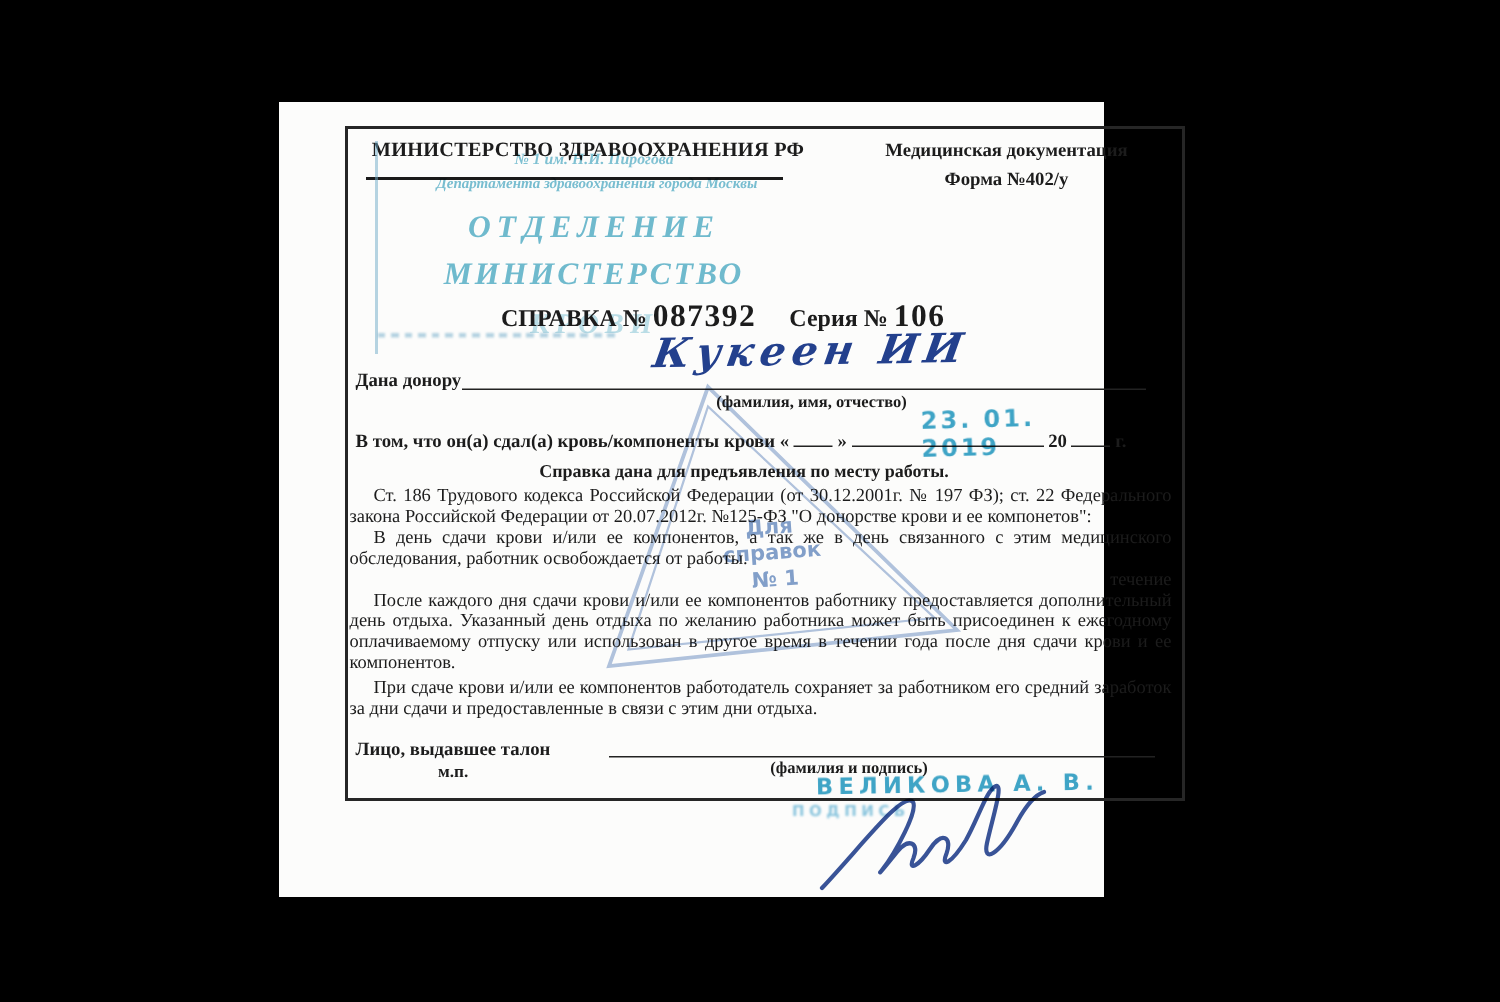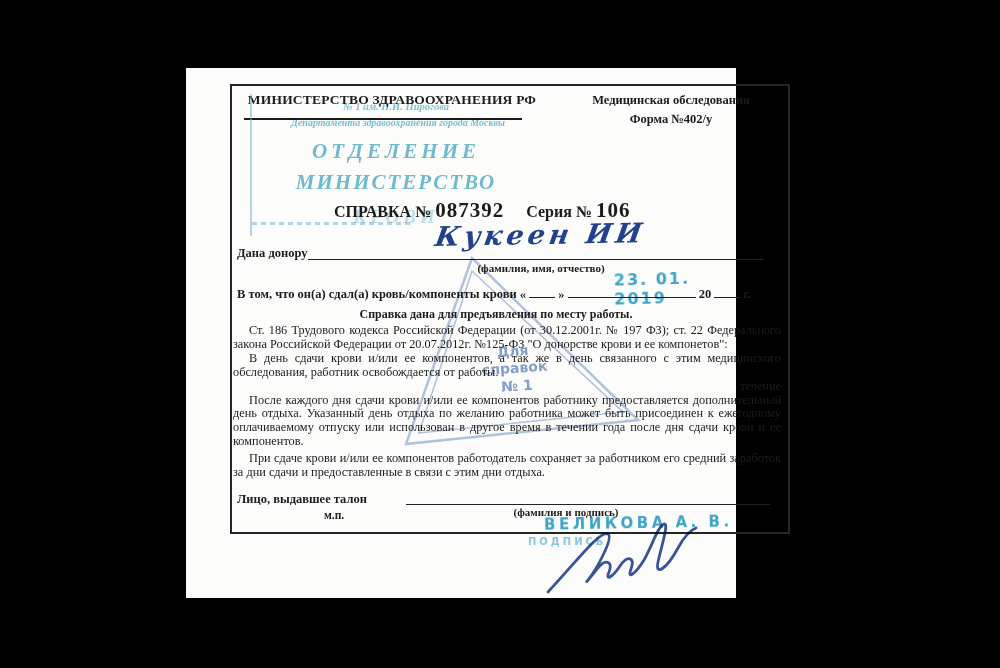--- a/index.html
+++ b/index.html
@@ -61,21 +61,21 @@
             line-height:13.9px;text-align:justify;z-index:2;}
   .para{text-indent:16px;}
   .hangline{text-align:right;}
   .para.last{margin-top:3px;}
   
   .issuer-label{left:51px;top:424px;font-weight:bold;font-size:12.5px;z-index:2;}
   .issuer-line{left:220px;top:423px;width:364px;height:13px;
                border-bottom:1.5px solid #222;z-index:2;}
   .issuer-caption{left:288px;top:438px;width:184px;text-align:center;font-size:11px;
                   font-weight:bold;z-index:2;}
-  .mp{left:106px;top:441px;font-weight:bold;font-size:11.5px;z-index:2;margin-left:32px;}
+  .mp{left:106px;top:441px;font-weight:bold;font-size:11.5px;z-index:2;}
   .sig-stamp-name{left:358px;top:446px;font-family:"DejaVu Sans",sans-serif;
                   font-weight:bold;font-size:15px;letter-spacing:3.5px;
                   color:var(--date-teal,#3fa6c9);transform:rotate(-1deg);
                   filter:blur(.3px);mix-blend-mode:multiply;z-index:6;}
   .sig-stamp-podpis{left:342px;top:468px;font-family:"DejaVu Sans",sans-serif;
                     font-weight:bold;font-size:10px;letter-spacing:3px;color:#8ec9e2;
                     filter:blur(.6px);mix-blend-mode:multiply;z-index:6;}
   .sig-ink{left:352px;top:450px;width:170px;height:80px;z-index:7;mix-blend-mode:multiply;}
   .tri-stamp{left:216px;top:186px;width:240px;height:195px;z-index:3;
              mix-blend-mode:multiply;opacity:.8;}
@@ -84,21 +84,21 @@
 <body>
 
 <div class="canvas">
   <div class="page">
 
     <div class="frame abs"></div>
 
     <div class="ministry abs">МИНИСТЕРСТВО ЗДРАВООХРАНЕНИЯ РФ</div>
     <div class="ministry-rule abs"></div>
     <div class="doc-meta abs">
-      <div>Медицинская обследования</div>
+      <div>Медицинская документация</div>
       <div>Форма №402/у</div>
     </div>
 
     <div class="stamp-vline abs"></div>
     <div class="stamp stamp-s1 abs">№ 1 им. Н.И. Пирогова</div>
     <div class="stamp stamp-s2 abs">Департамента здравоохранения города Москвы</div>
     <div class="stamp stamp-b1 abs">ОТДЕЛЕНИЕ</div>
     <div class="stamp stamp-b2 abs">МИНИСТЕРСТВО</div>
     <div class="stamp stamp-b3 abs">КРОВИ</div>
     <div class="stamp-dots abs"></div>

